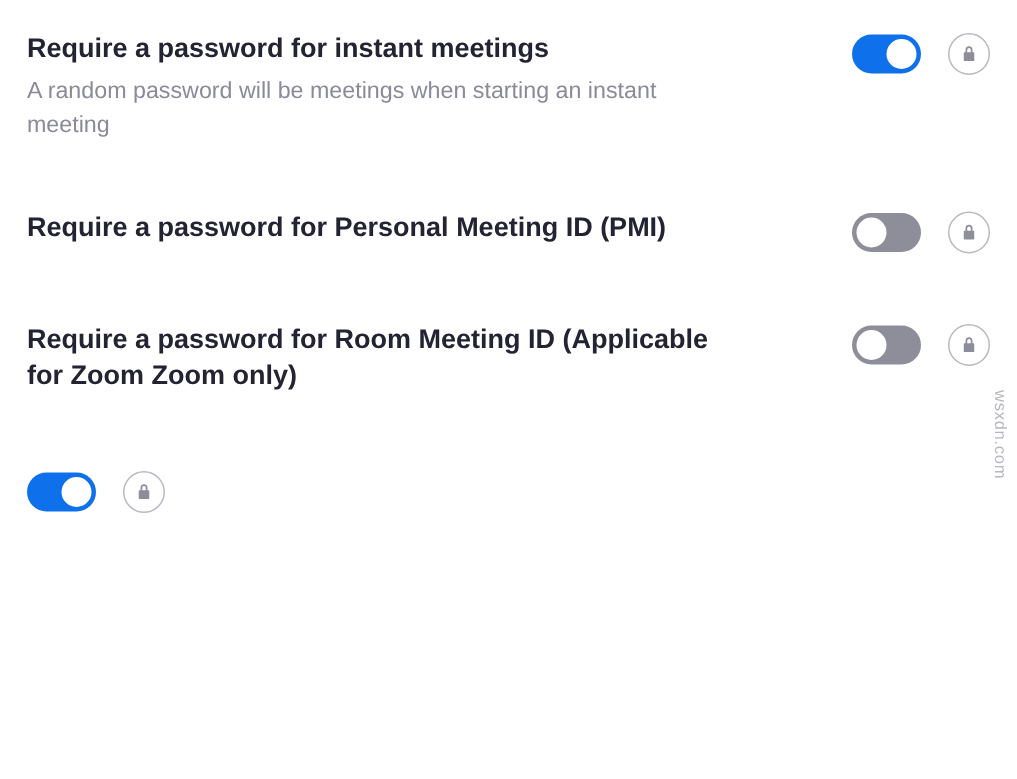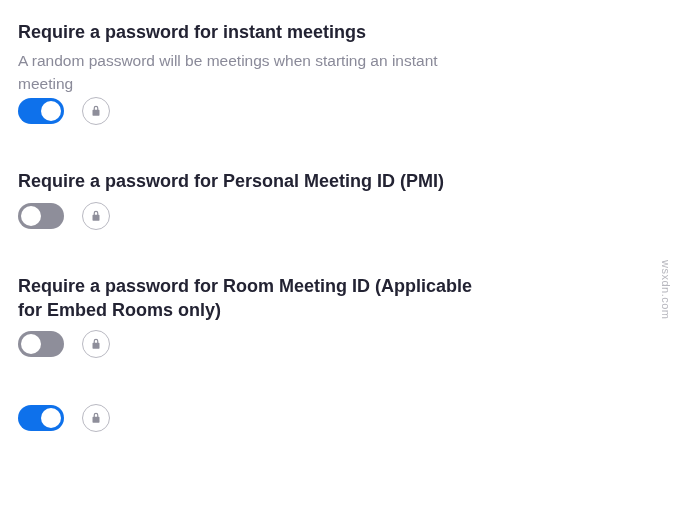--- a/index.html
+++ b/index.html
@@ -12,21 +12,20 @@
       background: #ffffff;
       width: 678px;
       padding: 20px 18px;
       color: #232333;
     }
     .setting-row {
       display: flex;
       align-items: flex-start;
       justify-content: space-between;
       margin-bottom: 44px;
-      flex-direction: column;
     }
     .setting-row:last-child {
       margin-bottom: 0;
     }
     .setting-text {
       flex: 1;
       max-width: 480px;
       padding-right: 20px;
     }
     .setting-title {
@@ -134,21 +133,21 @@
     <div class="lock-badge">
       <svg viewBox="0 0 24 24" fill="currentColor">
           <path d="M17 10h-1V7a4 4 0 0 0-8 0v3H7a1 1 0 0 0-1 1v8a1 1 0 0 0 1 1h10a1 1 0 0 0 1-1v-8a1 1 0 0 0-1-1zm-7-3a2 2 0 1 1 4 0v3h-4V7z"></path>
         </svg>
     </div>
   </div>
 </div>
 
 <div class="setting-row">
   <div class="setting-text">
-    <div class="setting-title">Require a password for Room Meeting ID (Applicable for Embed Rooms only)</div>
+    <div class="setting-title">Require a password for Room Meeting ID (Applicable for Zoom Zoom only)</div>
   </div>
   <div class="setting-controls">
     <div class="toggle off">
       <div class="toggle-knob"></div>
     </div>
     <div class="lock-badge">
       <svg viewBox="0 0 24 24" fill="currentColor">
           <path d="M17 10h-1V7a4 4 0 0 0-8 0v3H7a1 1 0 0 0-1 1v8a1 1 0 0 0 1 1h10a1 1 0 0 0 1-1v-8a1 1 0 0 0-1-1zm-7-3a2 2 0 1 1 4 0v3h-4V7z"></path>
         </svg>
     </div>

